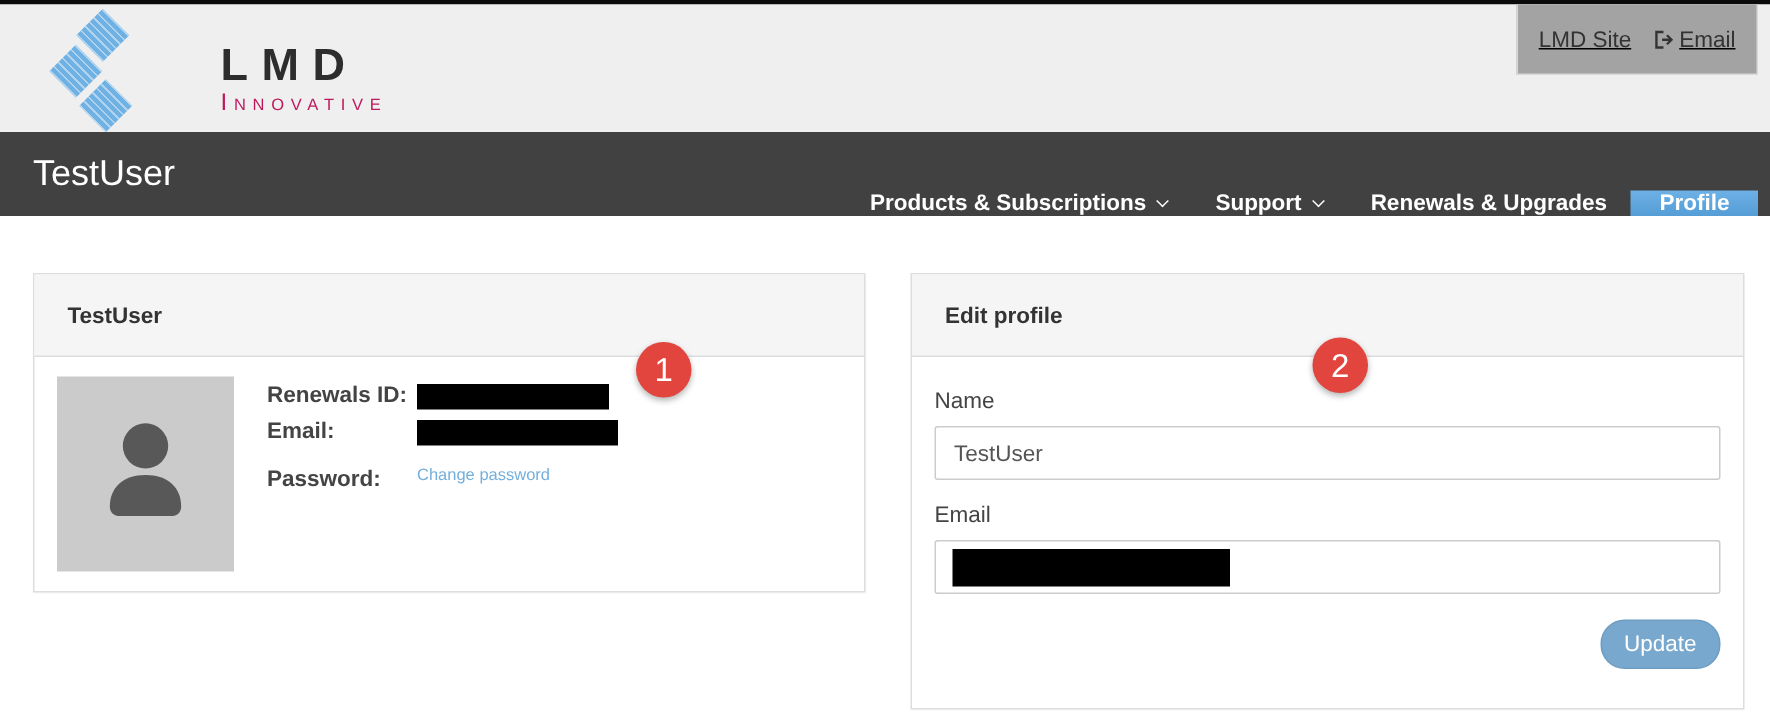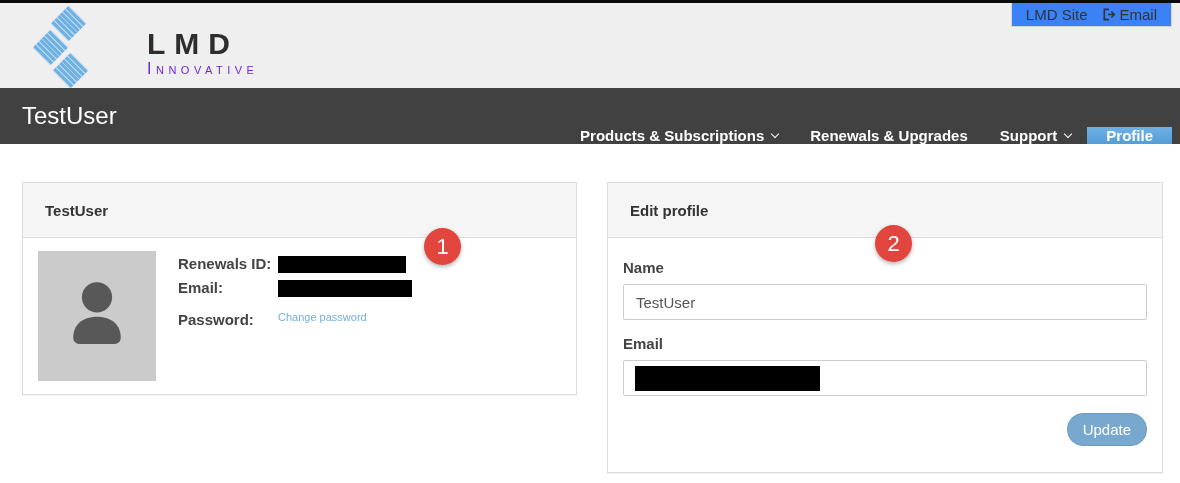--- a/index.html
+++ b/index.html
@@ -15,24 +15,24 @@
   .logo { position:absolute; left:37px; top:5px; display:flex; align-items:center; }
   .logo-mark { position:relative; width:78px; height:78px; }
   .diamond { position:absolute; width:25px; height:25px; transform:rotate(45deg);
     background:#70b1e4;
     background-image:repeating-linear-gradient(180deg, rgba(255,255,255,.45) 0 1px, rgba(255,255,255,0) 1px 4px); }
   .diamond.d-top    { left:19px; top:3px;  }
   .diamond.d-left   { left:1px;  top:27px; }
   .diamond.d-bottom { left:21px; top:50px; }
   .logo-text { margin-left:32px; margin-top:11px; }
   .logo-title { font-size:30px; font-weight:bold; letter-spacing:9px; color:#2d2d2d; line-height:1.1; }
-  .logo-subtitle { font-size:16px; font-variant:small-caps; letter-spacing:4.5px; color:#6d28d9; margin-top:0px; }
+  .logo-subtitle { font-size:16px; font-variant:small-caps; letter-spacing:4.5px; color:#be185d; margin-top:0px; }
 
-  .header-links { position:absolute; right:8px; top:0; height:24px; display:flex; align-items:center;
-    gap:14px; padding:0 14px; background:#3b82f6; border:1px solid #d8d8d8; border-top:none; }
+  .header-links { position:absolute; right:8px; top:0; height:47px; display:flex; align-items:center;
+    gap:14px; padding:0 14px; background:#a3a3a3; border:1px solid #d8d8d8; border-top:none;text-decoration:underline; }
   .hl-link { font-size:15px; color:#333; text-decoration:none; display:flex; align-items:center; gap:3px; cursor:pointer; }
   .logout-icon svg { display:block; }
 
   
   .navbar { height:56px; background:#414141; display:flex; align-items:stretch; }
   .brand { align-self:center; padding-left:22px; font-size:24px; color:#fff; }
   .nav { margin-left:auto; display:flex; align-items:flex-end; margin-right:8px; }
   .nav-item { display:flex; align-items:center; padding:0 16px; color:#fff; font-size:15px;
     font-weight:bold; cursor:pointer; }
   .nav-item.active { background:linear-gradient(#6db1e6,#559dd6); padding:0 19px; }
@@ -54,21 +54,21 @@
   .info { position:absolute; left:155px; top:17px; }
   .info-row { display:flex; align-items:flex-start; margin-bottom:6px; min-height:17px; }
   .info-label { width:100px; font-size:15px; font-weight:bold; color:#444; }
   .bar { background:#000; height:17px; }
   .bar-cid { width:128px; margin-top:1px; }
   .bar-email { width:134px; margin-top:1px; }
   .pw-link { font-size:11px; color:#74afdc; text-decoration:none; cursor:pointer; }
   .info-row.pw { margin-top:14px; }
 
   .pr-body { position:relative; height:234px; padding:21px 15px 0; }
-  .form-label { font-size:15px; font-weight:bold; color:#444; margin-bottom:8px; }
+  .form-label { font-size:15px; font-weight:normal; color:#444; margin-bottom:8px; }
   .text-input { width:100%; height:36px; border:1px solid #ccc; border-radius:2px;
     font-size:15px; color:#555; padding:0 12px; background:#fff;
     font-family:"Liberation Sans","DejaVu Sans",sans-serif; }
   .input-wrap { position:relative; }
   .redact-overlay { position:absolute; left:12px; top:6px; width:185px; height:25px; background:#000; }
   .email-group { margin-top:15px; }
   .btn-row { display:flex; justify-content:flex-end; margin-top:17px; }
   .btn-update { background:#79a8ce; border:1px solid #6d9dc2; color:#fff; font-size:15px;
     padding:7px 15px; border-radius:16px; cursor:pointer;
     font-family:"Liberation Sans","DejaVu Sans",sans-serif; }
@@ -115,25 +115,25 @@
 </div>
 
 <div class="navbar">
   <div class="brand">TestUser</div>
   <div class="nav">
     <div class="nav-item">
       <span>Products &amp; Subscriptions</span>
       <span class="caret"></span>
     </div>
     <div class="nav-item">
-      <span>Renewals &amp; Upgrades</span>
+      <span>Support</span>
+      <span class="caret"></span>
     </div>
     <div class="nav-item">
-      <span>Support</span>
-      <span class="caret"></span>
+      <span>Renewals &amp; Upgrades</span>
     </div>
     <div class="nav-item active">
       <span>Profile</span>
     </div>
   </div>
 </div>
 
 <div class="content">
 
   <div class="panel panel-left">

